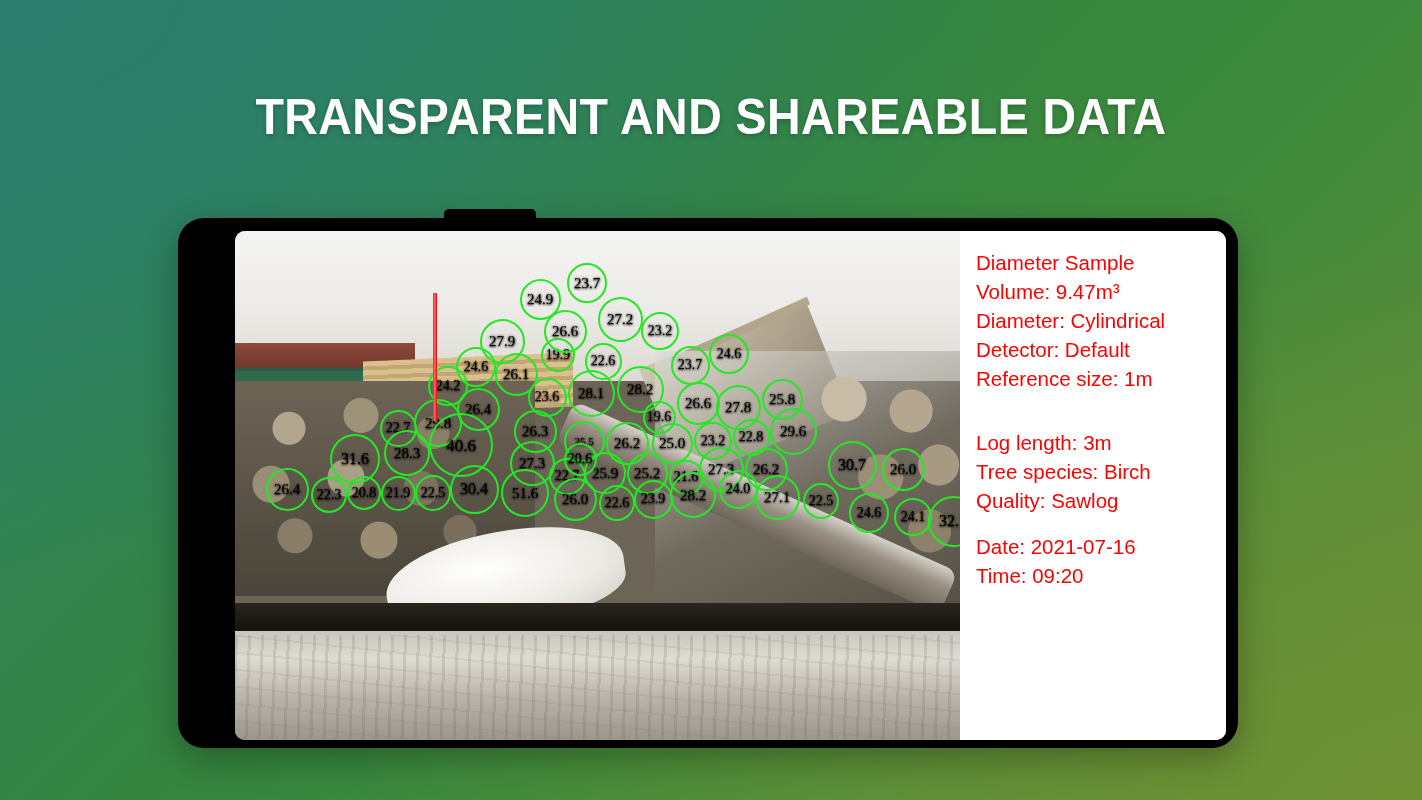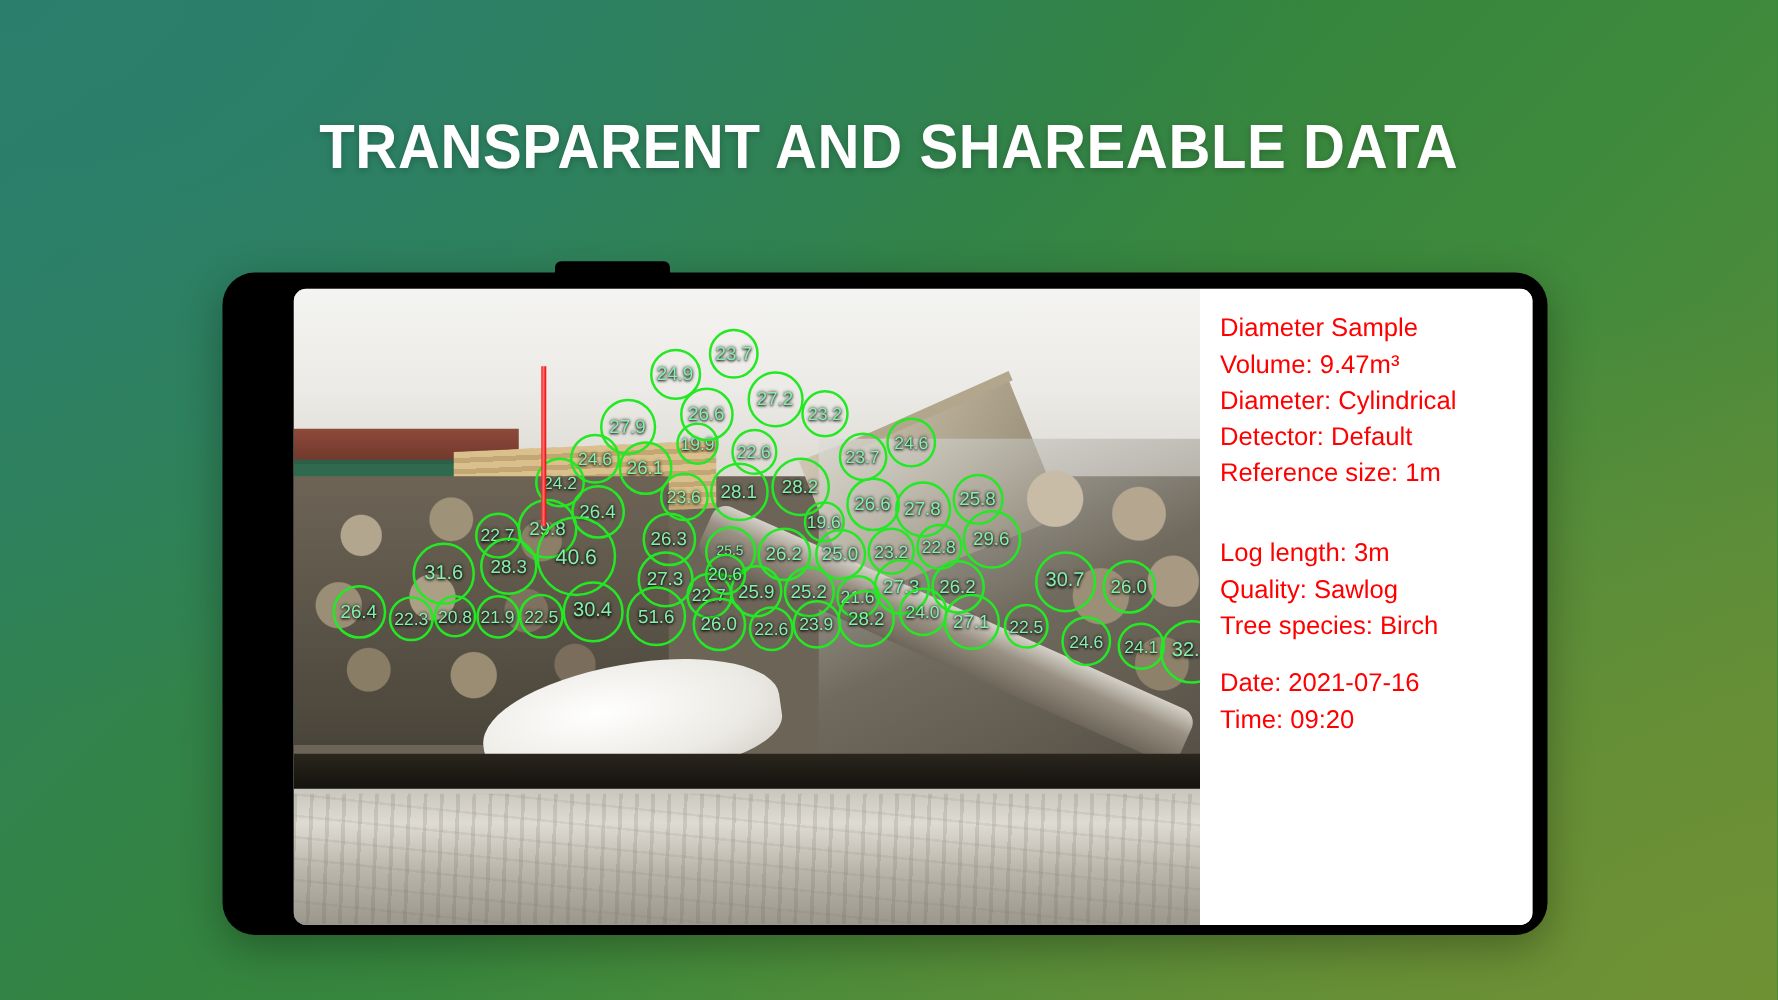--- a/index.html
+++ b/index.html
@@ -96,23 +96,24 @@
                   repeating-linear-gradient(6deg,rgba(120,115,104,.22) 0 2px,rgba(0,0,0,0) 2px 17px);}
   #refline{
     position:absolute;left:198px;top:62px;width:4px;height:128px;
     background:linear-gradient(90deg,#ff1c1c 0%,#ff6a6a 45%,#e00000 100%);
   }
 
   
   .mc{
     position:absolute;border:2px solid #25e825;border-radius:50%;
     display:flex;align-items:center;justify-content:center;
-    color:#86efac;font-weight:400;line-height:1;
+    color:#000000;font-weight:400;line-height:1;
     text-shadow:0 0 3px rgba(0,0,0,.85),0 1px 2px rgba(0,0,0,.9);
     box-sizing:border-box;
+    font-family:Liberation Serif, serif;
   }
 
   
   #info{
     flex:1;background:#ffffff;color:#ff0000;
     padding:17px 0 0 16px;box-sizing:border-box;
     font-size:20.5px;line-height:1.42;
   }
   #info .blank{height:17px;}
   #info div{white-space:nowrap;}
@@ -211,21 +212,21 @@
 
     <div id="info">
       <div>Diameter Sample</div>
       <div>Volume: 9.47m³</div>
       <div>Diameter: Cylindrical</div>
       <div>Detector: Default</div>
       <div>Reference size: 1m</div>
       <div class="blank"></div>
       <div class="blank"></div>
       <div>Log length: 3m</div>
+      <div>Tree species: Birch</div>
       <div>Quality: Sawlog</div>
-      <div>Tree species: Birch</div>
       <div class="blank"></div>
       <div>Date: 2021-07-16</div>
       <div>Time: 09:20</div>
     </div>
 
   </div>
 </div>
 
 </body></html>

